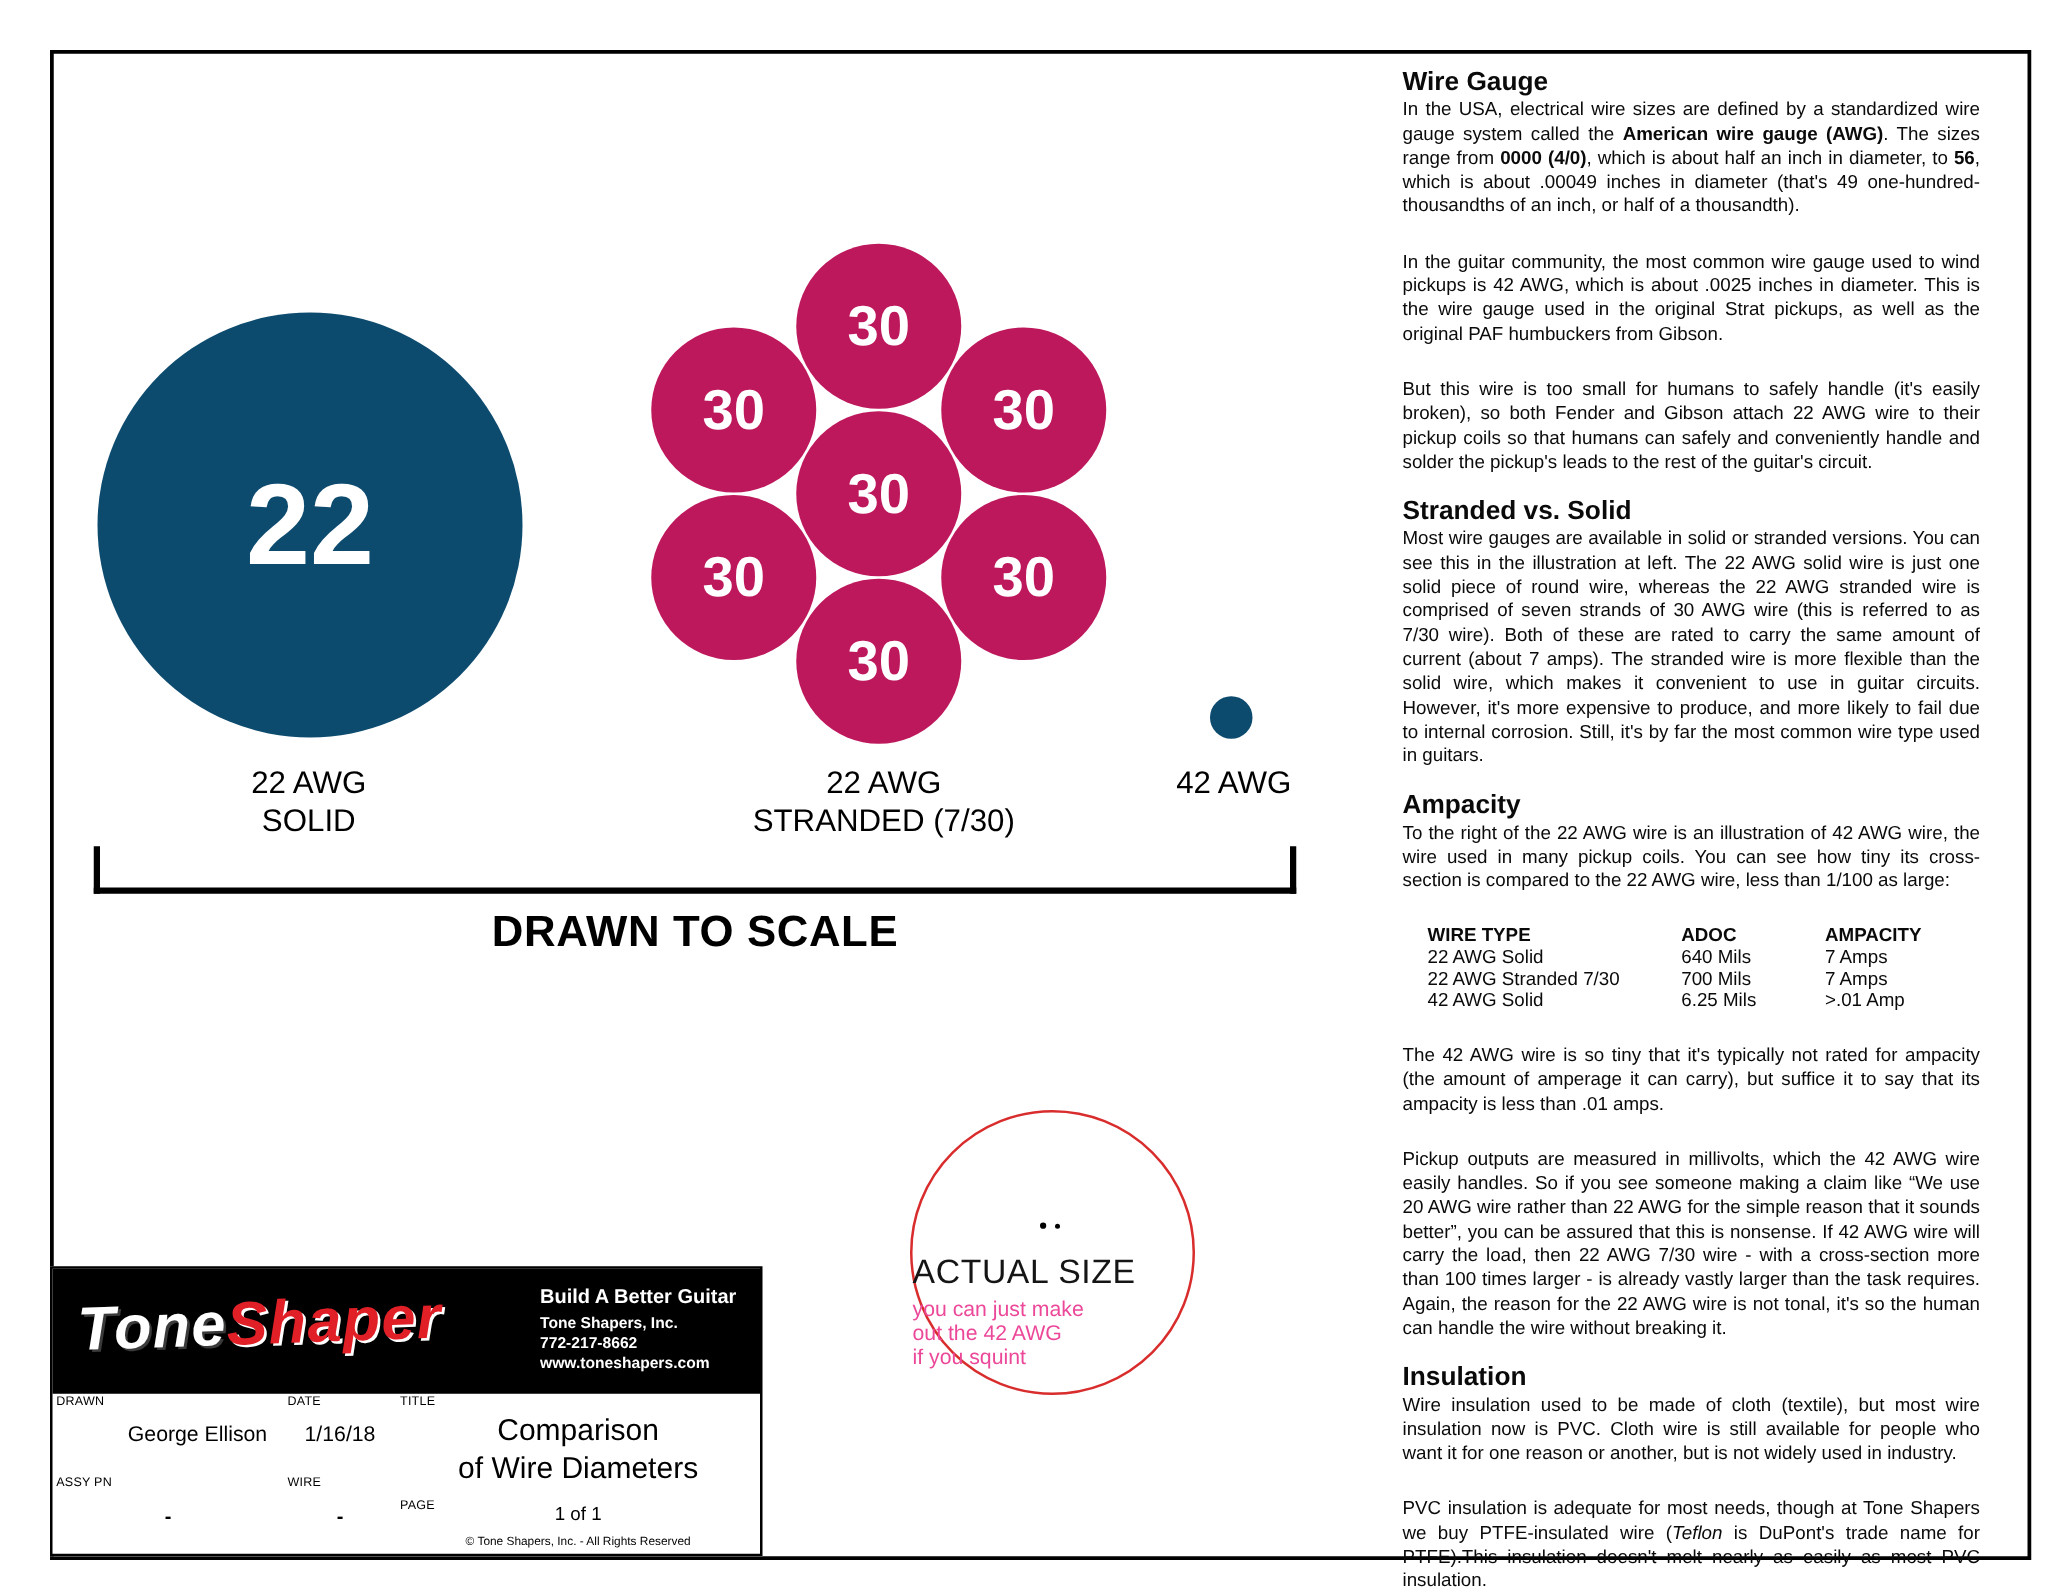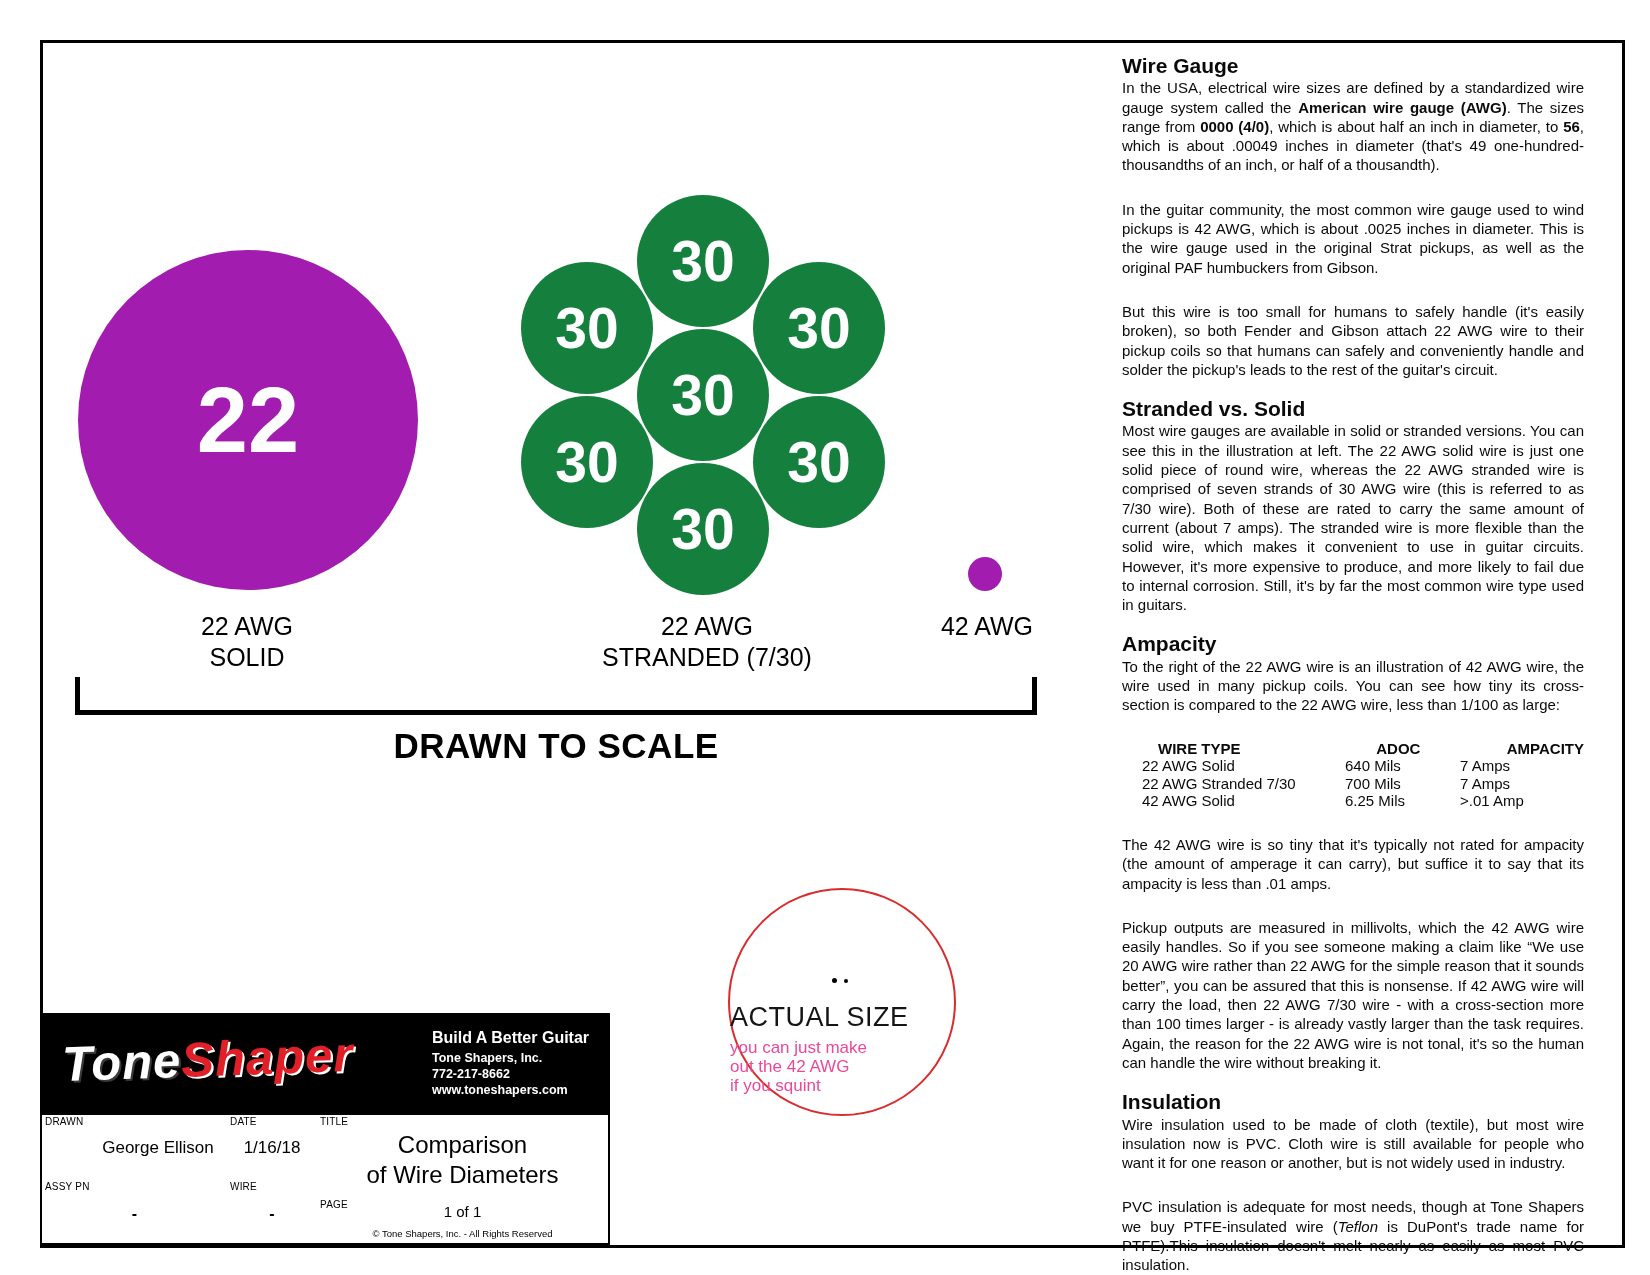--- a/index.html
+++ b/index.html
@@ -2,23 +2,23 @@
 <html><head>
 <meta charset="utf-8">
 <title>Comparison of Wire Diameters</title>
 <style>
   html,body{margin:0;padding:0;background:#fff;}
   .page{position:relative;width:1650px;height:1275px;background:#fff;overflow:hidden;
         font-family:"Liberation Sans",sans-serif;color:#000;}
   .page-border{position:absolute;left:40px;top:40px;width:1579px;height:1202px;border:3px solid #000;}
 
   
-  .circle{position:absolute;background:#a21caf;border-radius:50%;display:flex;align-items:center;justify-content:center;color:#fff;font-weight:bold;}
+  .circle{position:absolute;background:#0c4a6e;border-radius:50%;display:flex;align-items:center;justify-content:center;color:#fff;font-weight:bold;}
   .solid-circle{left:78px;top:250px;width:340px;height:340px;font-size:92px;}
-  .strand{position:absolute;width:132px;height:132px;background:#15803d;border-radius:50%;display:flex;align-items:center;justify-content:center;color:#fff;font-weight:bold;font-size:57px;}
+  .strand{position:absolute;width:132px;height:132px;background:#be185d;border-radius:50%;display:flex;align-items:center;justify-content:center;color:#fff;font-weight:bold;font-size:45px;}
   .s1{left:637px;top:195px;} .s2{left:521px;top:262px;} .s3{left:753px;top:262px;}
   .s4{left:637px;top:329px;} .s5{left:521px;top:396px;} .s6{left:753px;top:396px;}
   .s7{left:637px;top:463px;}
   .tiny-dot{left:968px;top:557px;width:34px;height:34px;}
   .caption{position:absolute;text-align:center;font-size:25px;line-height:31px;color:#000000;}
   .cap-solid{left:97px;top:611px;width:300px;}
   .cap-stranded{left:512px;top:611px;width:390px;}
   .cap-tiny{left:887px;top:611px;width:200px;}
   .bracket-line{position:absolute;left:75px;top:710px;width:962px;height:5px;background:#000;}
   .tick{position:absolute;top:677px;width:5px;height:38px;background:#000;}
@@ -59,21 +59,21 @@
   
   .article{position:absolute;left:1122px;top:56px;width:462px;text-align:justify;font-size:15px;line-height:19.3px;color:#0a0a0a;}
   .article .sec-h{font-size:21px;font-weight:bold;margin:0 0 3px 0;text-align:left;}
   .article .sec-h:not(:first-child){margin-top:-5px;}
   .article p{margin:0 0 25px 0;}
   .amp-table{margin:2px 0 25px 20px;font-size:15px;line-height:17.6px;text-align:left;}
   .amp-table .tr{display:flex;}
   .amp-table .td:nth-child(1){width:203px;}
   .amp-table .td:nth-child(2){width:115px;}
   .amp-table .td:nth-child(3){flex:1;}
-  .amp-table .th .td{font-weight:bold;margin-left:16px;}
+  .amp-table .th .td{font-weight:bold;}
 </style>
 </head>
 <body>
 
 <div class="page">
   <div class="page-border"></div>
 
   <div class="circle solid-circle">
     <span>22</span>
   </div>

